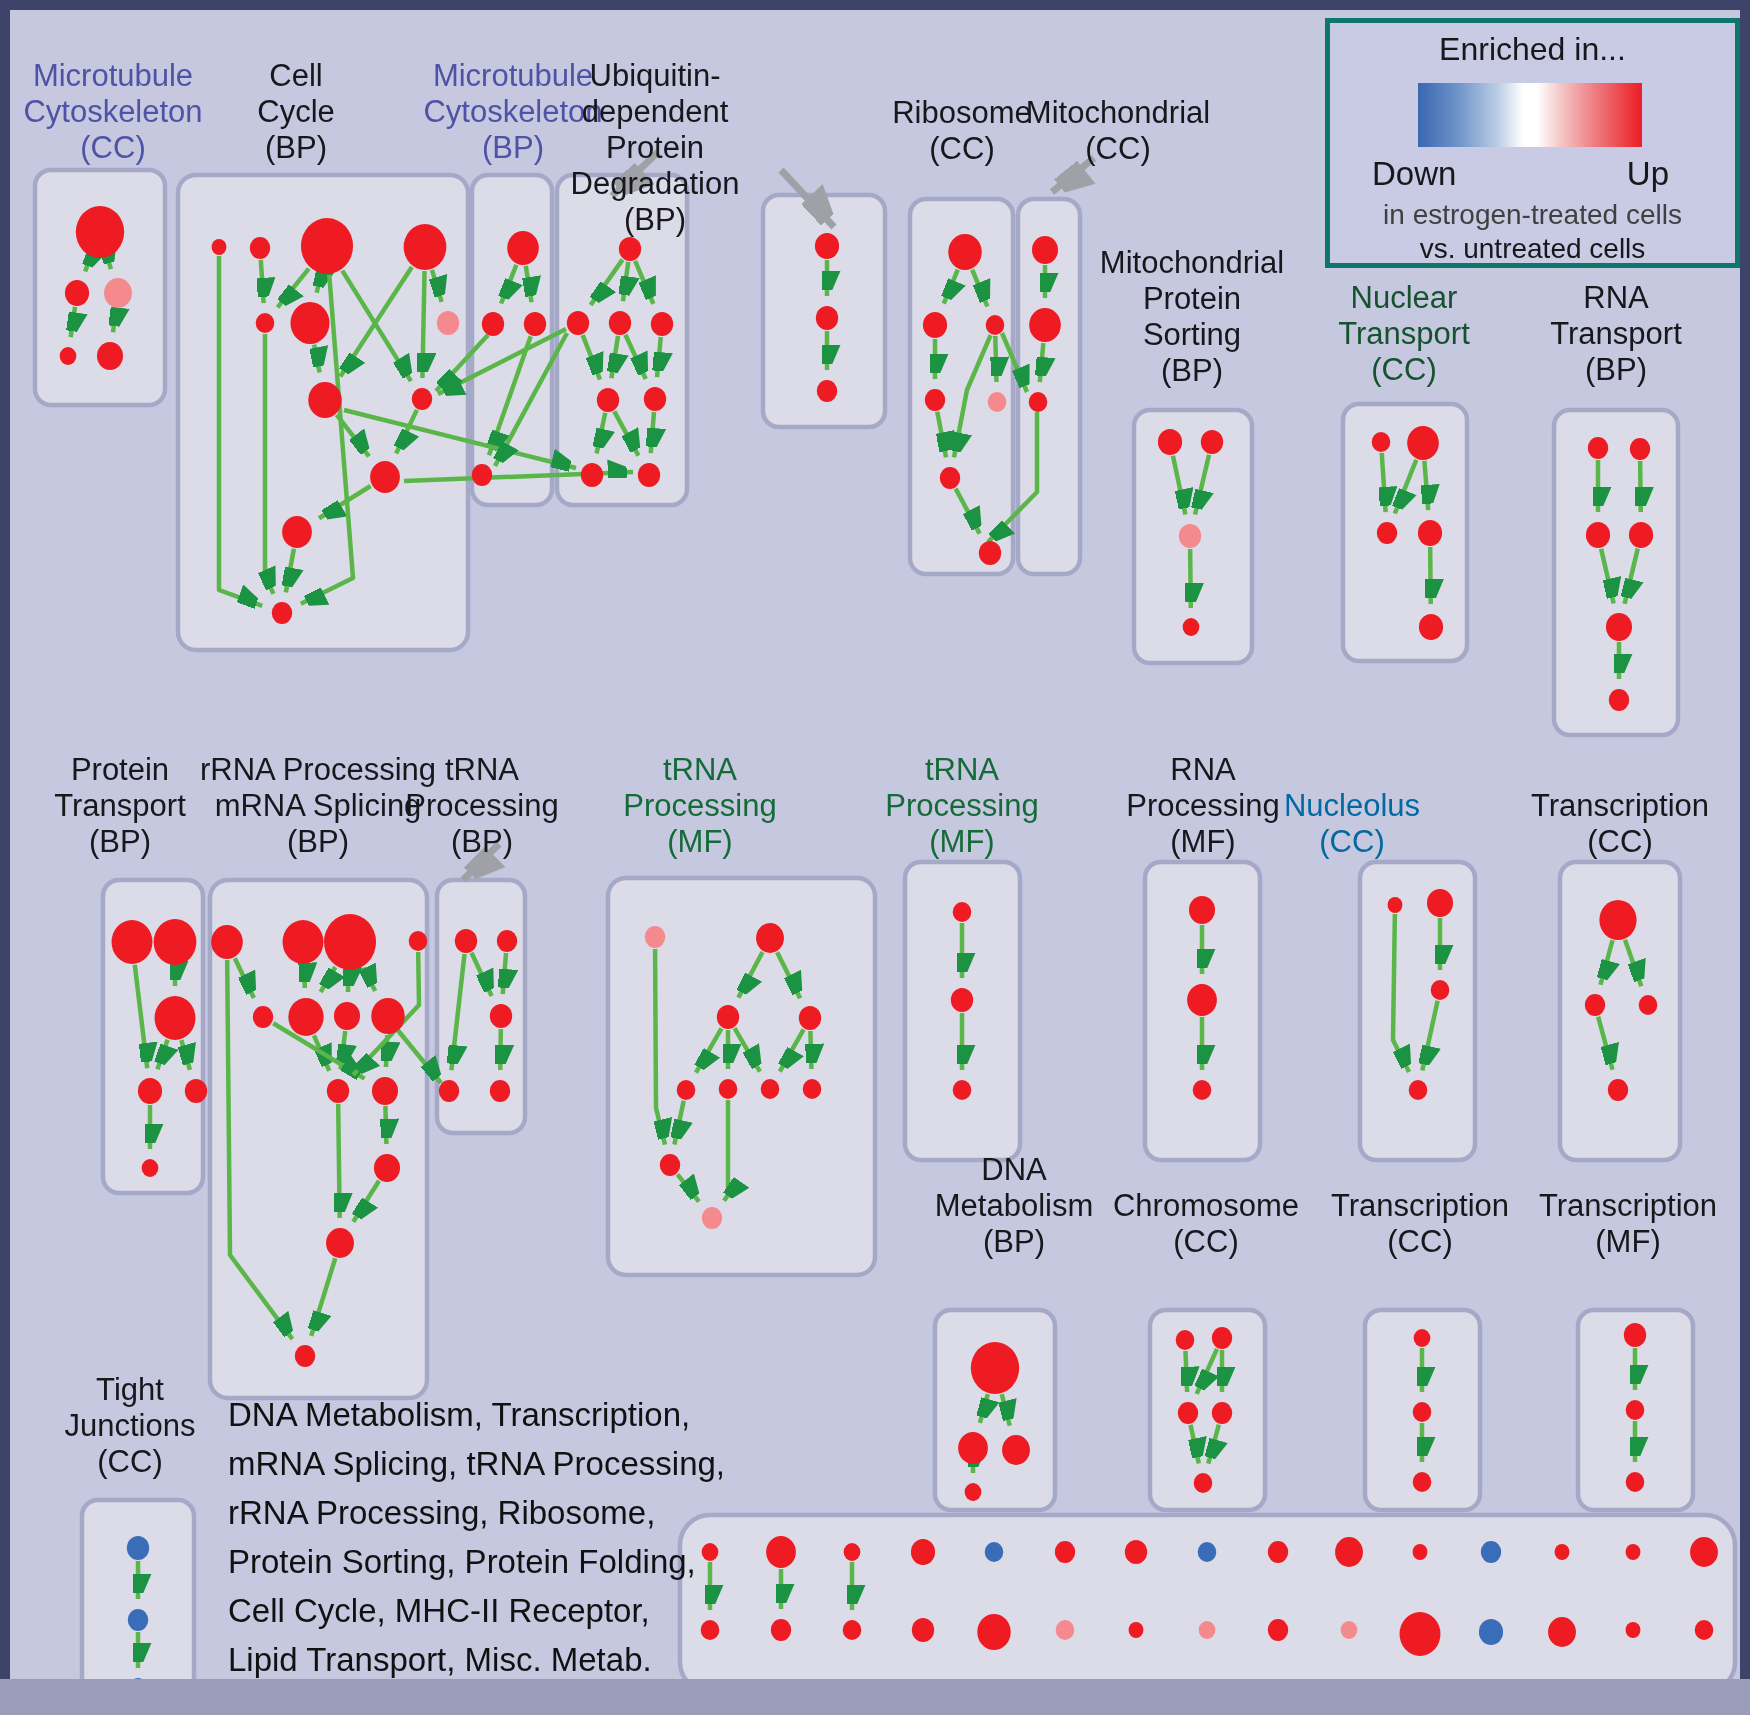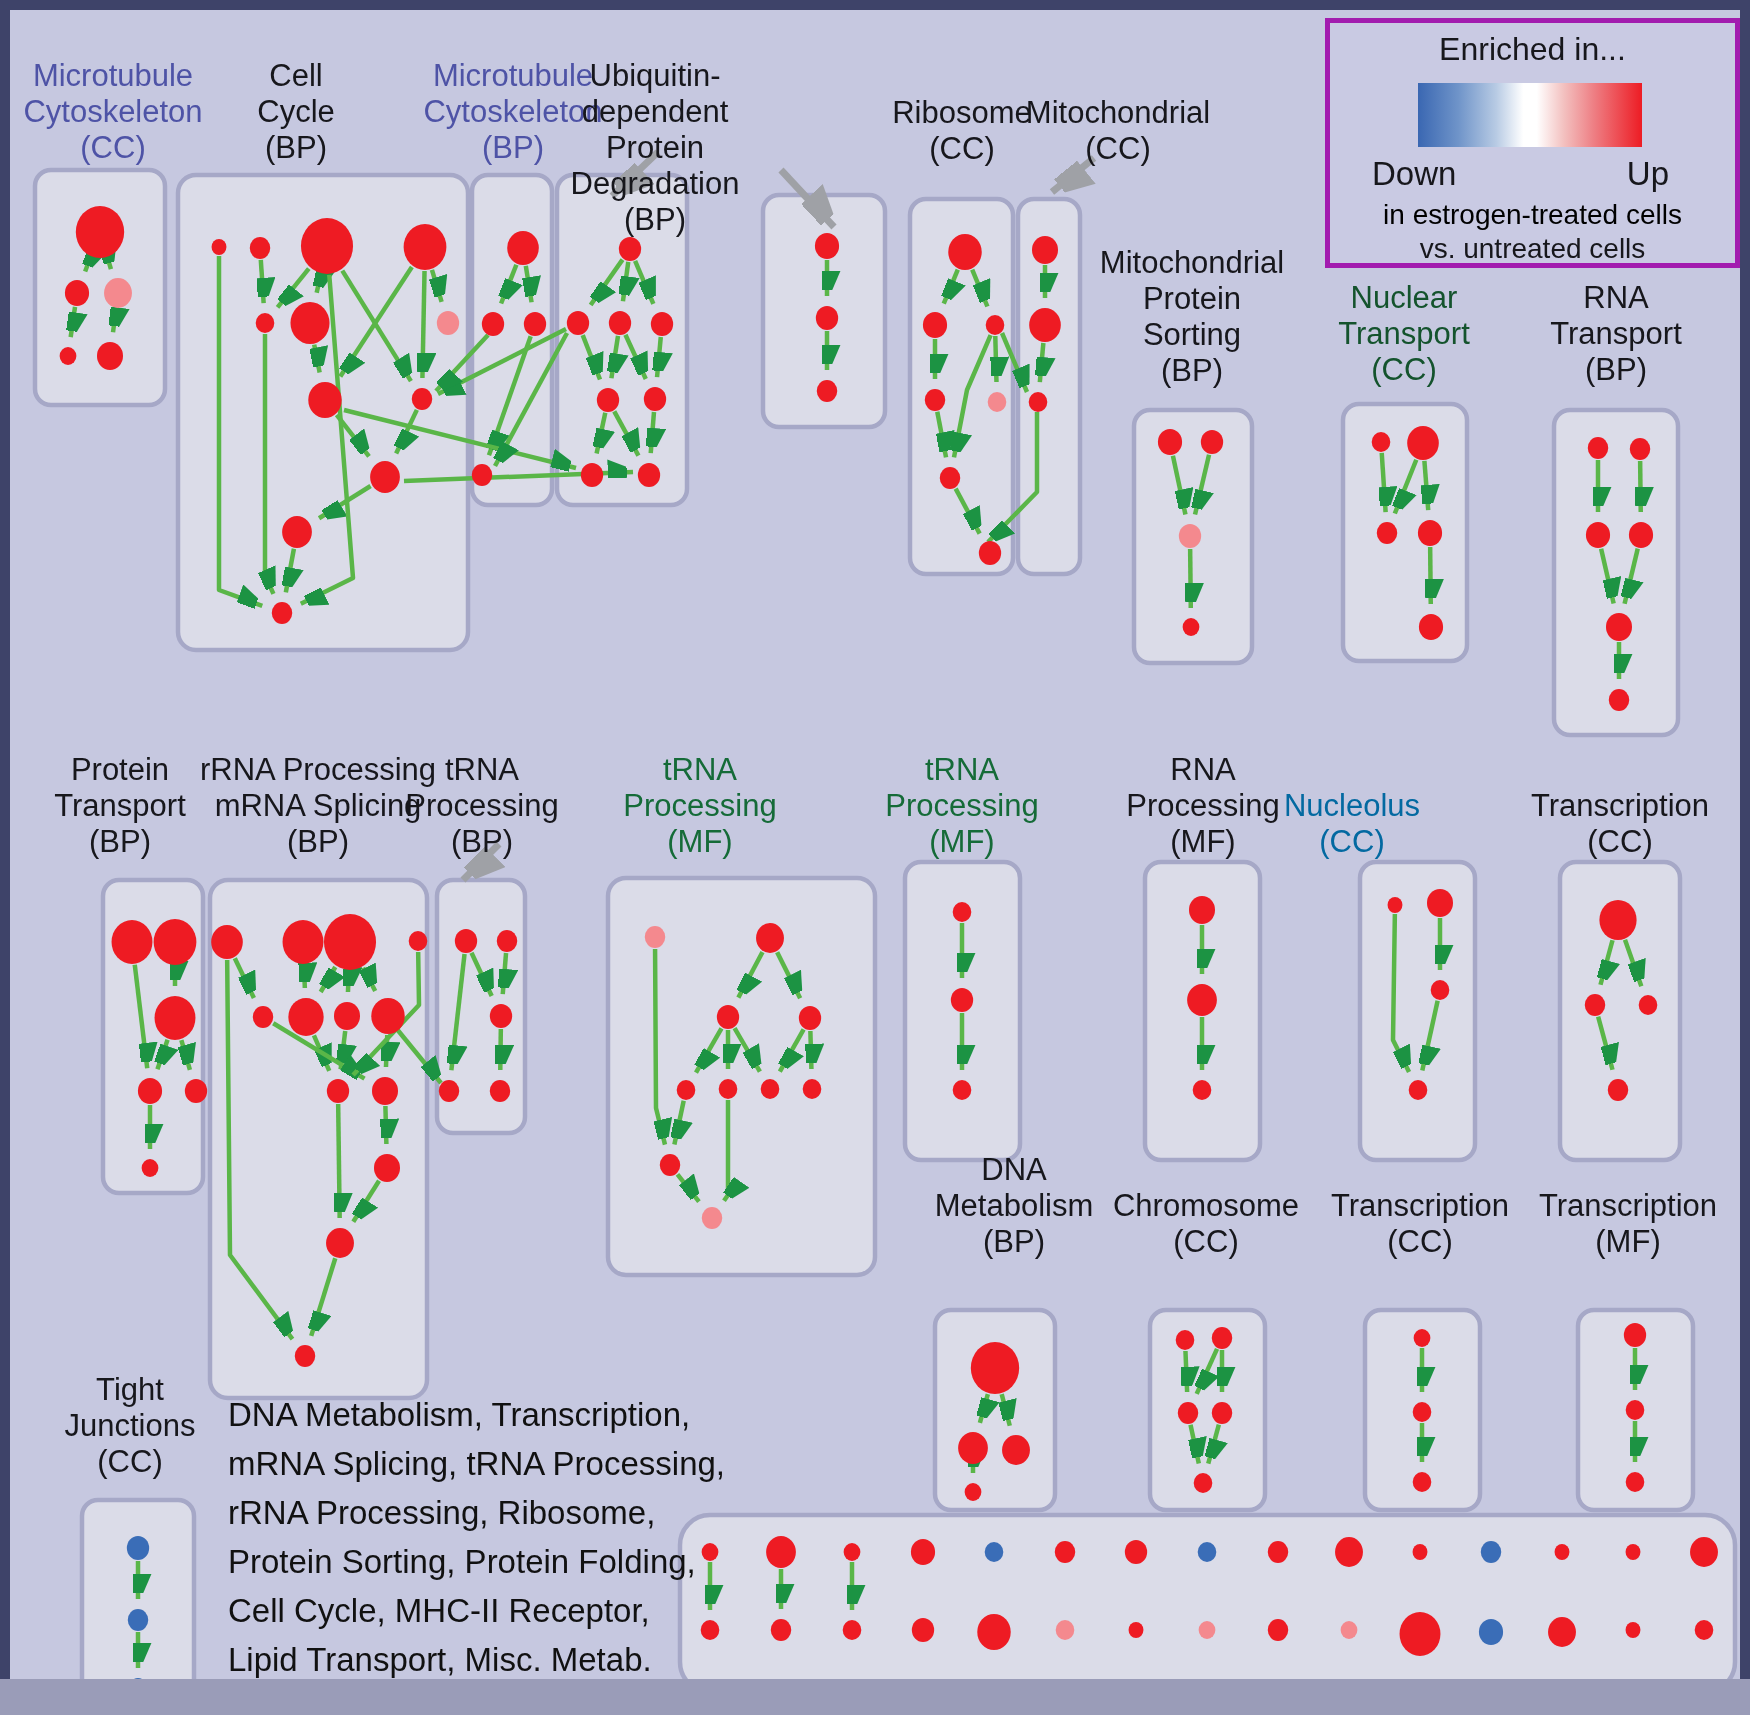--- a/index.html
+++ b/index.html
@@ -2,27 +2,27 @@
 <html><head>
 <meta charset="utf-8">
 <style>
   html,body{margin:0;padding:0;background:#9a9cb8;}
   #stage{position:relative;width:1750px;height:1679px;background:#c6c8e0;overflow:hidden;
          font-family:"Liberation Sans","DejaVu Sans",sans-serif;}
   #netsvg{position:absolute;left:0;top:0;}
   .glabel{position:absolute;transform:translateX(-50%);text-align:center;white-space:pre-line;
           font-size:31px;line-height:36px;z-index:5;}
   #legend{position:absolute;left:1325px;top:18px;width:415px;height:250px;box-sizing:border-box;
-          border:5px solid #a21caf;background:#c9cae3;z-index:6;}
+          border:5px solid #0f766e;background:#c9cae3;z-index:6;}
   #legend .title{position:absolute;left:0;right:0;top:8px;text-align:center;font-size:32px;color:#17171c;}
   #legend .bar{position:absolute;left:88px;top:60px;width:224px;height:64px;
           background:linear-gradient(90deg,#3a67b2 0%,#6f94c9 18%,#b8cbe4 35%,#ffffff 47%,#ffffff 53%,#f3c1c0 65%,#ee8186 78%,#ed1c24 100%);}
   #legend .down{position:absolute;left:42px;top:132px;font-size:33px;color:#17171c;}
   #legend .up{position:absolute;right:66px;top:132px;font-size:33px;color:#17171c;}
-  #legend .sub1{position:absolute;left:0;right:0;top:176px;text-align:center;font-size:28px;color:#000000;}
+  #legend .sub1{position:absolute;left:0;right:0;top:176px;text-align:center;font-size:28px;color:#404040;}
   #legend .sub2{position:absolute;left:0;right:0;top:210px;text-align:center;font-size:28px;color:#17171c;}
   #misc-text{position:absolute;left:228px;top:1390px;font-size:33px;line-height:49px;color:#111;
           white-space:pre-line;z-index:5;}
 </style>
 </head>
 <body>
 
 <div id="stage">
   <svg id="netsvg" width="1750" height="1715" viewBox="0 0 1750 1715">
       <defs>

